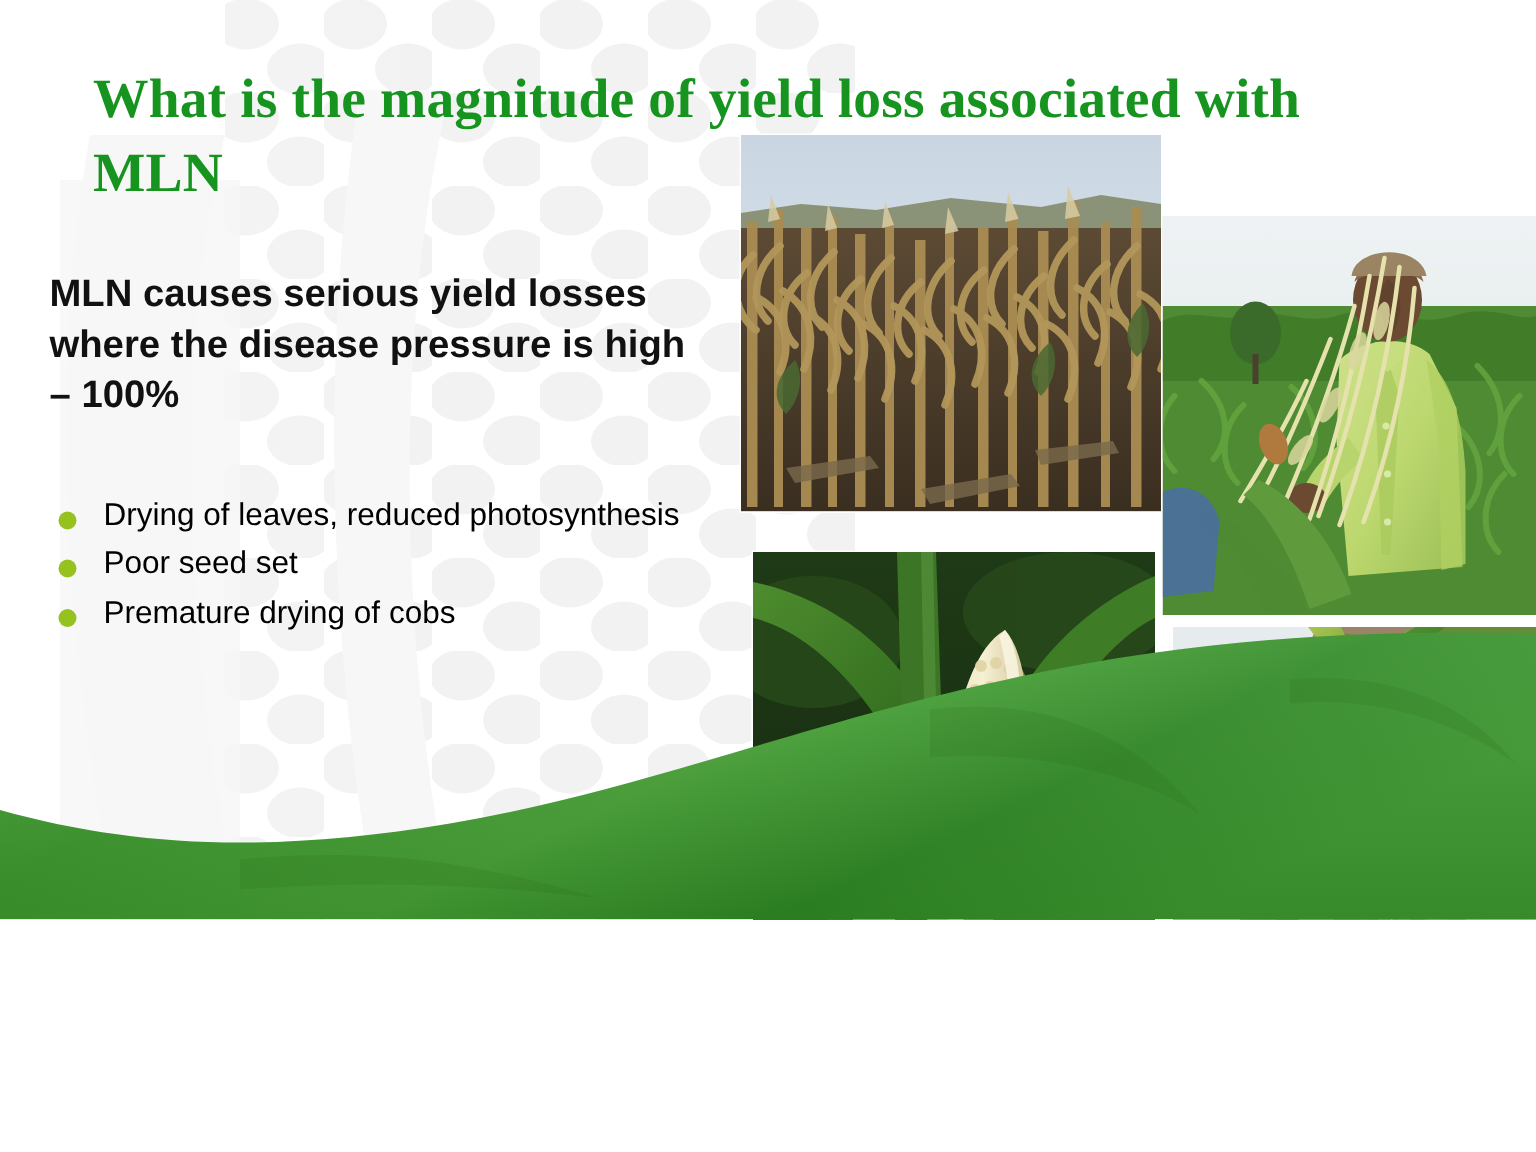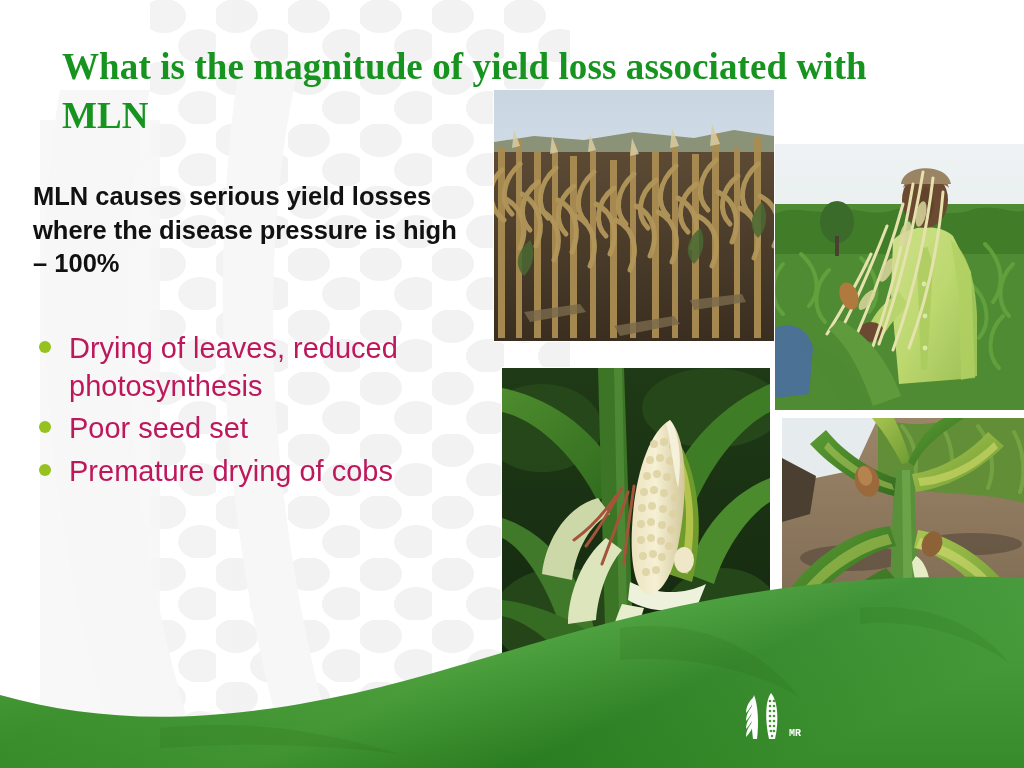--- a/index.html
+++ b/index.html
@@ -10,21 +10,21 @@
   body {
     width: 1024px;
     height: 768px;
     overflow: hidden;
     font-family: "Liberation Sans", sans-serif;
   }
 
   #slide {
     position: relative;
     width: 1024px;
-    height: 768px;
+    height: 613px;
     background: #ffffff;
     overflow: hidden;
   }
 
   
   .watermark {
     position: absolute;
     left: 0;
     top: 0;
     width: 1024px;
@@ -71,23 +71,23 @@
     z-index: 6;
     list-style: none;
     margin: 0;
     padding: 0;
   }
   .bullet-item {
     position: relative;
     padding-left: 36px;
     margin-bottom: 5px;
     font-family: "Liberation Sans", sans-serif;
-    font-size: 29px;
+    font-size: 21px;
     line-height: 1.3;
-    color: #be185d;
+    color: #000000;
   }
   .bullet-dot {
     position: absolute;
     left: 6px;
     top: 11px;
     width: 12px;
     height: 12px;
     border-radius: 50%;
     background: #96c220;
   }

